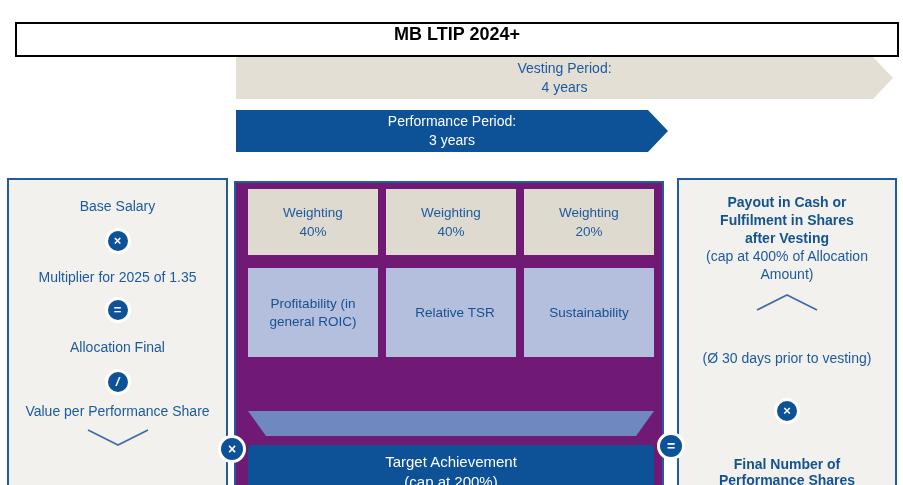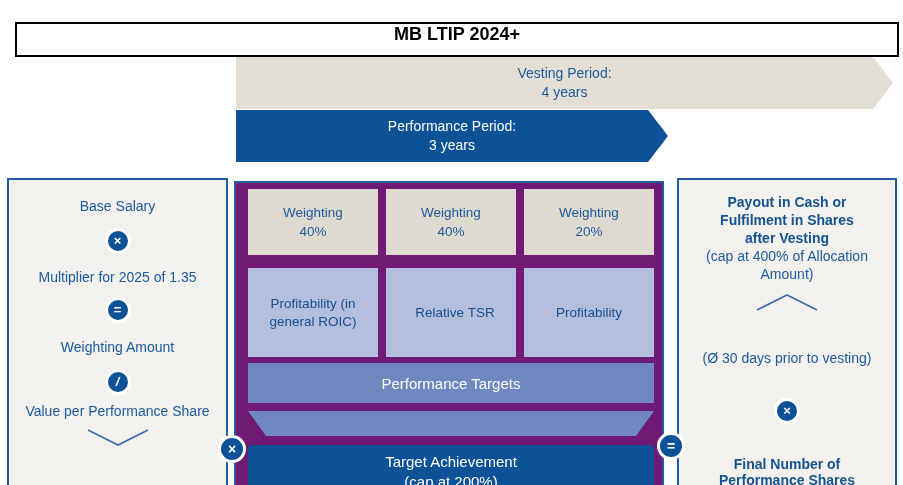--- a/index.html
+++ b/index.html
@@ -3,21 +3,21 @@
 <meta charset="utf-8">
 <style>
   * { margin:0; padding:0; box-sizing:border-box; }
   body { background:#fff; font-family:"Liberation Sans", sans-serif; }
   .canvas { position:relative; width:903px; height:485px; background:#fff; overflow:hidden; }
 
   .title-box { position:absolute; left:8px; top:22px; width:884px; height:35px;
     border:2px solid #000; display:flex; align-items:flex-start; justify-content:center;
     font-size:18px; font-weight:bold; color:#000; background:#fff;margin-left:7px; }
 
-  .arrow { position:absolute; height:52px; display:flex; align-items:center; justify-content:center;
+  .arrow { position:absolute; height:42px; display:flex; align-items:center; justify-content:center;
     text-align:center; font-size:14px; line-height:19px;
     clip-path:polygon(0 0, calc(100% - 20px) 0, 100% 50%, calc(100% - 20px) 100%, 0 100%); }
   .arrow.vesting { left:236px; top:57px; width:657px; background:#e3dfd5; color:#1b5a9e; }
   .arrow.performance { left:236px; top:110px; width:432px; background:#0d5296; color:#fff; }
 
   .panel { position:absolute; top:157px; height:327px; background:#f2f1ee;
     border:2px solid #205d9d; color:#1b5a9e; font-size:14px; text-align:center;margin-top:21px; }
   .panel.left { left:7px; width:221px; }
   .panel.middle { left:234px; top:160px; width:430px; height:324px; background:#701a75; }
   .panel.right { left:677px; width:220px; }
@@ -74,21 +74,21 @@
       <div>Performance Period:</div>
       <div>3 years</div>
     </div>
   </div>
 
   <div class="panel left">
     <div class="abs" style="top:18px">Base Salary</div>
     <div class="circle" style="top:48px">×</div>
     <div class="abs" style="top:89px">Multiplier for 2025 of 1.35</div>
     <div class="circle" style="top:117px">=</div>
-    <div class="abs" style="top:159px">Weighting Amount</div>
+    <div class="abs" style="top:159px">Allocation Final</div>
     <div class="circle divide" style="top:189px">/</div>
     <div class="abs" style="top:223px">Value per Performance Share</div>
     <svg class="chev" style="top:248px" width="64" height="20" viewBox="0 0 64 20">
       <polyline points="2,2 32,17 62,2" fill="none" stroke="#3c6ba8" stroke-width="1.6"></polyline>
     </svg>
   </div>
 
   <div class="panel middle">
     <div class="wbox" style="left:12px; top:6px;">
       <div>Weighting</div>
@@ -98,23 +98,22 @@
       <div>Weighting</div>
       <div>40%</div>
     </div>
     <div class="wbox" style="left:288px; top:6px;">
       <div>Weighting</div>
       <div>20%</div>
     </div>
 
     <div class="cbox" style="left:12px; top:85px;">Profitability (in general ROIC)</div>
     <div class="cbox" style="left:150px; top:85px;padding-left:16px;">Relative TSR</div>
-    <div class="cbox" style="left:288px; top:85px;">Profitability</div>
+    <div class="cbox" style="left:288px; top:85px;">Sustainability</div>
 
-    <div class="ptbar">Performance Targets</div>
     <div class="funnel"></div>
 
     <div class="tabar">
       <div>Target Achievement</div>
       <div>(cap at 200%)</div>
     </div>
   </div>
 
   <div class="panel right">
     <div class="abs bold wrap-mid" style="top:13px; line-height:18px;">Payout in Cash or Fulfilment in Shares after Vesting</div>

